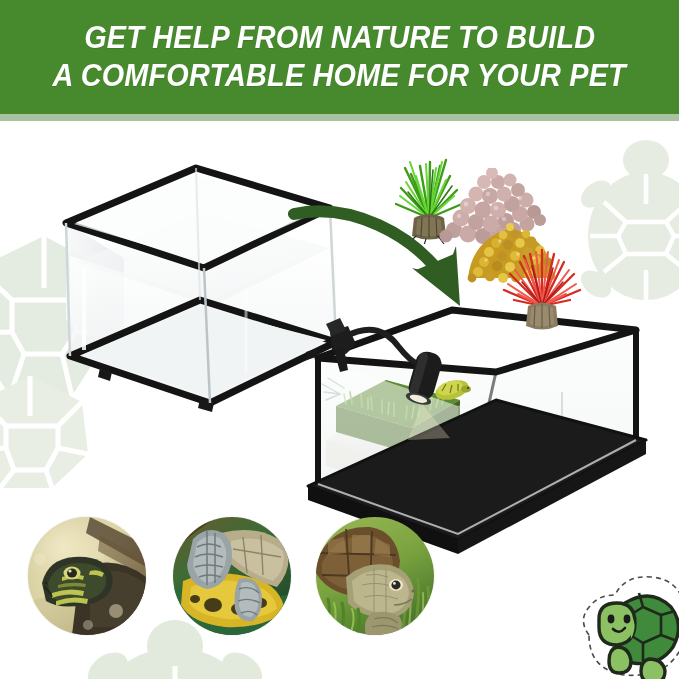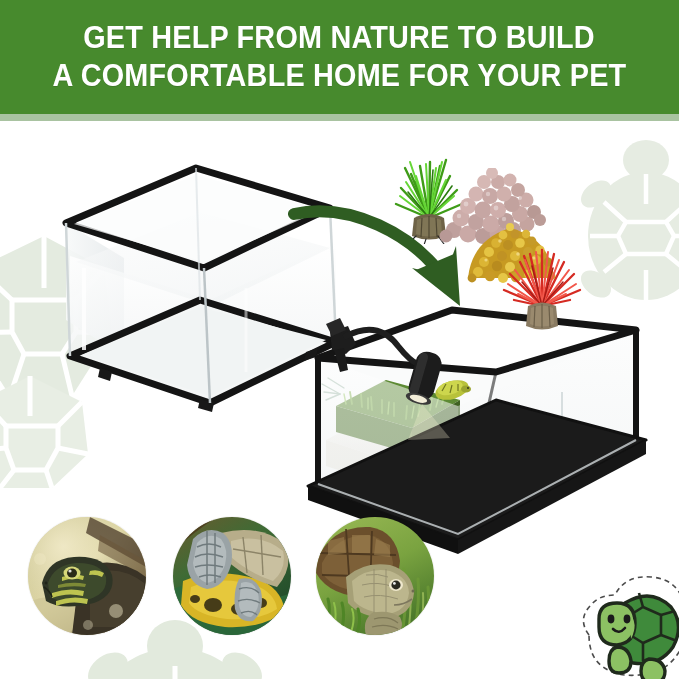--- a/index.html
+++ b/index.html
@@ -25,20 +25,21 @@
     left: 0; top: 0;
     width: 679px;
     height: 114px;
     background: #478a2d;
     box-sizing: border-box;
     display: flex;
     flex-direction: column;
     align-items: center;
     justify-content: center;
     z-index: 40;
+    font-style: italic;
   }
   .banner-line {
     color: #ffffff;
     font-family: "Liberation Sans Narrow", "Liberation Sans", sans-serif;
     font-weight: bold;
     font-size: 31px;
     line-height: 38px;
     letter-spacing: 0.2px;
     text-align: center;
     white-space: nowrap;

